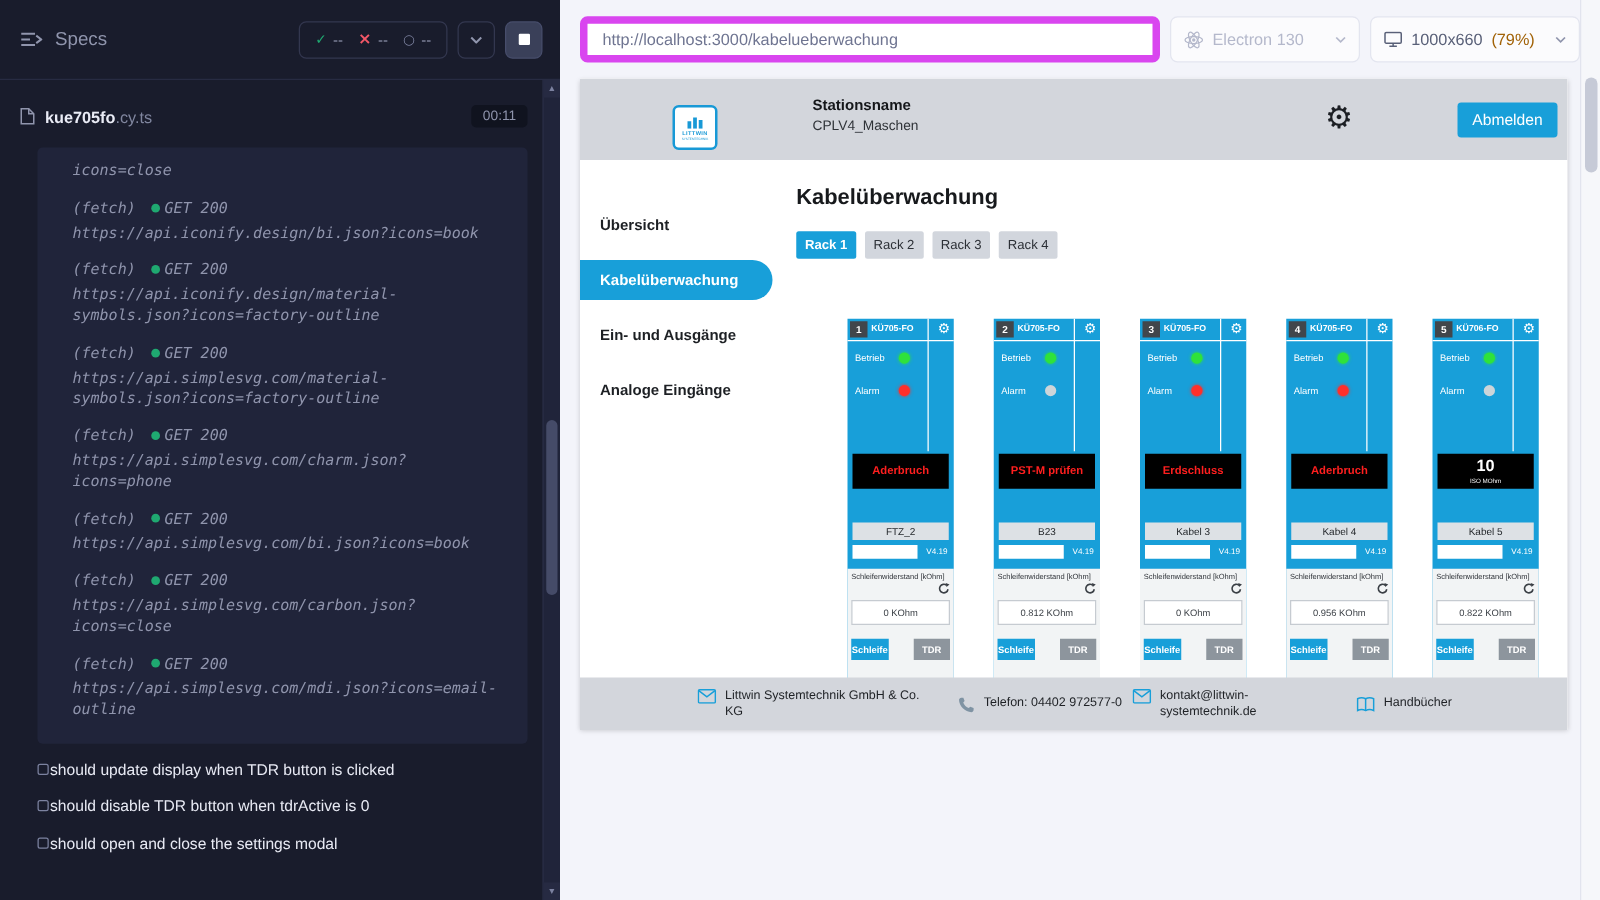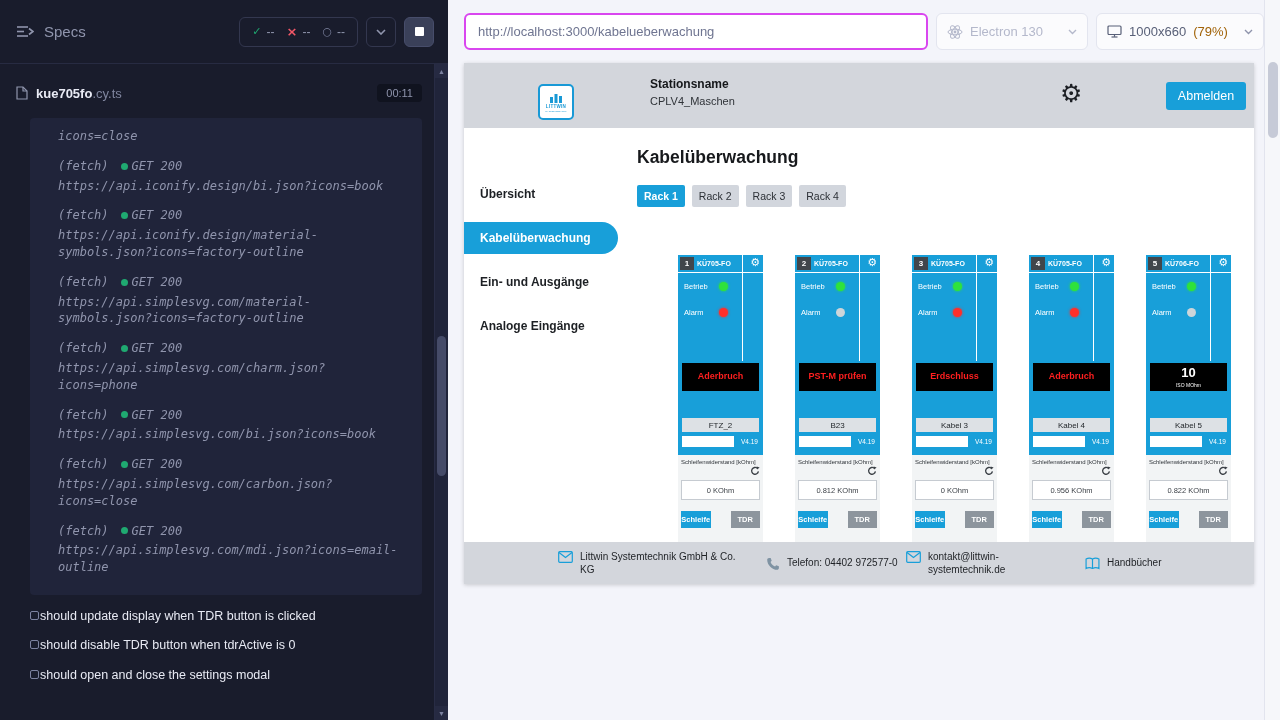--- a/index.html
+++ b/index.html
@@ -42,42 +42,42 @@
   .test-text { line-height:1.15; }
 
   .l-scroll { position:absolute; right:0; top:64px; bottom:0; width:14px; background:#20243a; border-left:1px solid #282c45; }
   .l-arrow { height:14px; display:flex; align-items:center; justify-content:center; font-size:7px; color:#7c82a0; background:#262a42; }
   .l-arrow.down { position:absolute; bottom:0; left:0; right:0; }
   .l-thumb { position:absolute; top:272px; left:2px; width:9px; height:140px; background:#454b68; border-radius:5px; }
 
   
   #right-panel { position:absolute; left:448px; top:0; width:832px; height:720px; background:#f3f4fa; }
   .topbar { display:flex; gap:8px; padding:13px 16px 0 16px; align-items:center; }
-  .url-box { flex:1; height:37px; background:#fff; border:2px solid #d946ef; border-radius:6px; display:flex; align-items:center; padding:0 12px; }
+  .url-box { flex:1; height:37px; background:#fff; border:6px solid #d946ef; border-radius:6px; display:flex; align-items:center; padding:0 12px; }
   .url-input { border:none; outline:none; width:100%; font-size:13px; color:#6f7591; background:transparent; font-family:"Liberation Sans", sans-serif; }
   .sel-box { height:37px; background:#fbfbfd; border:1px solid #e3e5ef; border-radius:6px; display:flex; align-items:center; padding:0 10px; gap:7px; }
   .browser-box { width:152px; color:#b4b8cb; font-size:13px; }
   .viewport-box { width:168px; font-size:13px; }
   .vp-size { color:#596078; }
   .vp-zoom { color:#a16207; }
   .chev { margin-left:auto; display:flex; }
 
   .aut { margin:13px 0 0 16px; width:790px; height:521px; position:relative; background:#fff; overflow:hidden; box-shadow:0 1px 4px rgba(0,0,0,.18); }
   .aut-header { height:65px; background:#d3d6dc; position:relative; }
   .logo { position:absolute; left:74px; top:21px; width:36px; height:36px; background:#fff; border:2px solid #1899d6; border-radius:5px; display:flex; flex-direction:column; align-items:center; justify-content:center; gap:1px; }
   .logo-t1 { font-size:4.5px; font-weight:bold; color:#1899d6; letter-spacing:.3px; }
   .logo-t2 { font-size:2.5px; color:#1899d6; }
   .station { position:absolute; left:186px; top:14px; }
   .station-label { font-size:12px; font-weight:bold; color:#15171a; }
   .station-name { font-size:11px; color:#2f3338; margin-top:4px; }
   .hdr-gear { position:absolute; left:596px; top:18px; font-size:25px; line-height:1; color:#1c1f24; font-family:"DejaVu Sans", sans-serif; }
   .logout { position:absolute; right:8px; top:19px; width:80px; height:28px; background:#189fd9; color:#fff; border:none; border-radius:3px; font-size:12.5px; font-family:"Liberation Sans", sans-serif; }
 
   .aut-body { display:flex; height:456px; overflow:hidden; }
-  .side { width:157px; padding-top:44px; flex:none; }
+  .side { width:157px; padding-top:30px; flex:none; }
   .side-item { height:44px; display:flex; align-items:center; padding-left:16px; font-size:12px; font-weight:bold; color:#1d2024; }
   .side-item.active { height:32px; margin:6px 3px 6px 0; background:#189fd9; color:#fff; border-radius:0 16px 16px 0; }
   .main { flex:1; padding:19px 0 0 16px; }
   .page-title { font-size:17.5px; font-weight:bold; color:#17191c; }
   .racks { display:flex; gap:7px; margin-top:17px; }
   .rack { height:22px; padding:0 7px; display:flex; align-items:center; font-size:10.5px; color:#2c3036; background:#d2d6dd; border-radius:2px; }
   .rack.active { background:#189fd9; color:#fff; font-weight:bold; }
 
   .cards { display:flex; gap:32px; margin-top:48px; margin-left:41px; }
   .card { width:85px; height:300px; background:#189fd9; position:relative; flex:none; }

